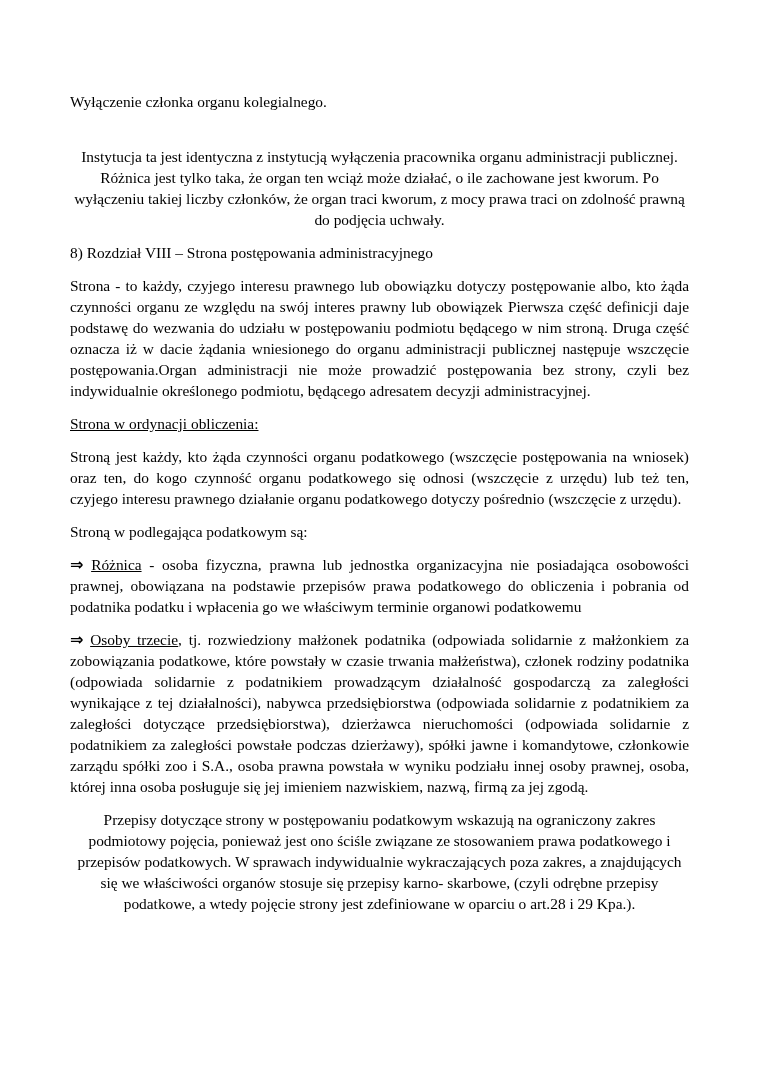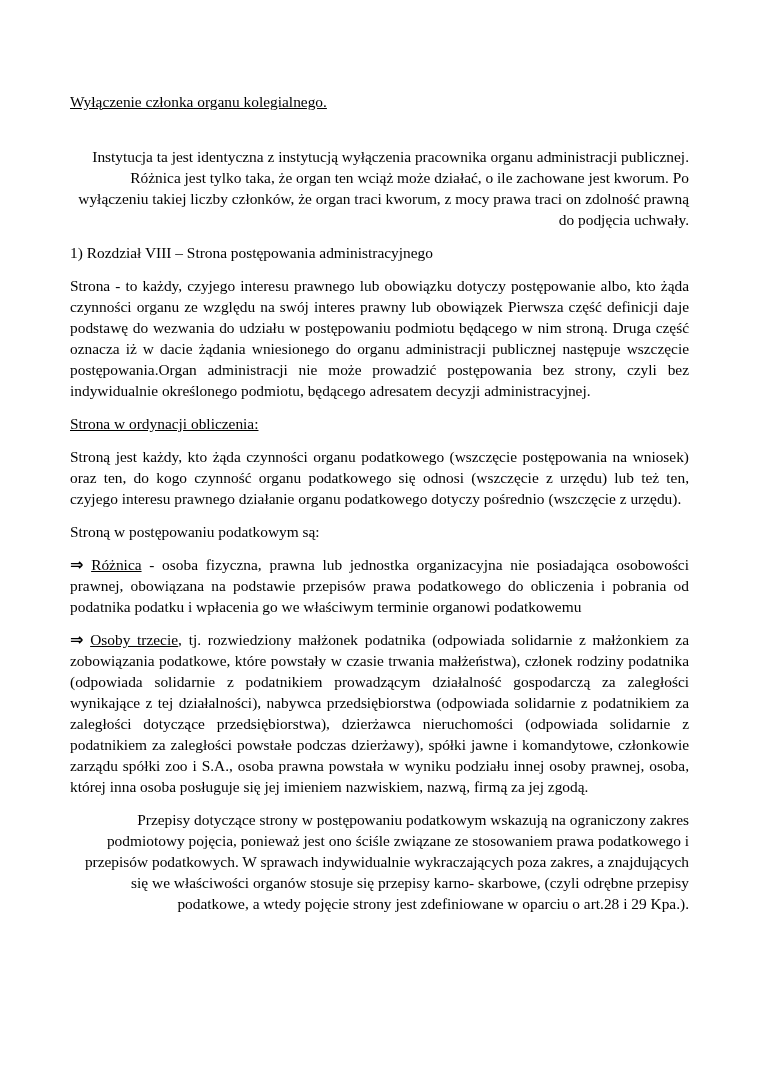--- a/index.html
+++ b/index.html
@@ -24,57 +24,56 @@
   }
   .page h1, .page h2, .page h3, .page p {
     margin: 0 0 12px 0;
     padding: 0;
     font-size: inherit;
     line-height: inherit;
     font-weight: normal;
   }
   .heading-main {
     font-weight: bold;
-    text-decoration: underline;
     margin-bottom: 34px !important;
   }
   .heading-bold {
     font-weight: bold;
   }
   .heading-underline {
     text-decoration: underline;
   }
-  .align-left  { text-align: right; }
+  .align-left  { text-align: center; }
   .align-just  { text-align: justify; }
   .lead-bold   { font-weight: normal; }
   .term        { text-decoration: underline; }
   .arrow {
     font-family: "DejaVu Sans", sans-serif;
     font-weight: bold;
     font-size: 16px;
   }
 </style>
 </head>
 <body>
 
 <div class="page">
 
   <h1 class="heading-main">Wyłączenie członka organu kolegialnego.</h1>
 
   <p class="align-left">Instytucja ta jest identyczna z instytucją wyłączenia pracownika organu administracji publicznej. Różnica jest tylko taka, że organ ten wciąż może działać, o ile zachowane jest kworum. Po wyłączeniu takiej liczby członków, że organ traci kworum, z mocy prawa traci on zdolność prawną do podjęcia uchwały.</p>
 
-  <h2 class="heading-bold">1) Rozdział VIII – Strona postępowania administracyjnego</h2>
+  <h2 class="heading-bold">8) Rozdział VIII – Strona postępowania administracyjnego</h2>
 
   <p class="align-just"><span class="lead-bold">Strona</span><span> - to każdy, czyjego interesu prawnego lub obowiązku dotyczy postępowanie albo, kto żąda czynności organu ze względu na swój interes prawny lub obowiązek Pierwsza część definicji daje podstawę do wezwania do udziału w postępowaniu podmiotu będącego w nim stroną. Druga część oznacza iż w dacie żądania wniesionego do organu administracji publicznej następuje wszczęcie postępowania.Organ administracji nie może prowadzić postępowania bez strony, czyli bez indywidualnie określonego podmiotu, będącego adresatem decyzji administracyjnej.</span></p>
 
   <h3 class="heading-underline">Strona w ordynacji obliczenia:</h3>
 
   <p class="align-just">Stroną jest każdy, kto żąda czynności organu podatkowego (wszczęcie postępowania na wniosek) oraz ten, do kogo czynność organu podatkowego się odnosi (wszczęcie z urzędu) lub też ten, czyjego interesu prawnego działanie organu podatkowego dotyczy pośrednio (wszczęcie z urzędu).</p>
 
-  <h3 class="heading-bold">Stroną w postępowaniu podatkowym są:</h3>
+  <h3 class="heading-bold">Stroną w podlegająca podatkowym są:</h3>
 
 
   <p class="align-just"><span class="arrow">⇒</span> <span class="term">Różnica</span><span> - osoba fizyczna, prawna lub jednostka organizacyjna nie posiadająca osobowości prawnej, obowiązana na podstawie przepisów prawa podatkowego do obliczenia i pobrania od podatnika podatku i wpłacenia go we właściwym terminie organowi podatkowemu</span></p>
 
 
   <p class="align-just"><span class="arrow">⇒</span> <span class="term">Osoby trzecie</span><span>, tj. rozwiedziony małżonek podatnika (odpowiada solidarnie z małżonkiem za zobowiązania podatkowe, które powstały w czasie trwania małżeństwa), członek rodziny podatnika (odpowiada solidarnie z podatnikiem prowadzącym działalność gospodarczą za zaległości wynikające z tej działalności), nabywca przedsiębiorstwa (odpowiada solidarnie z podatnikiem za zaległości dotyczące przedsiębiorstwa), dzierżawca nieruchomości (odpowiada solidarnie z podatnikiem za zaległości powstałe podczas dzierżawy), spółki jawne i komandytowe, członkowie zarządu spółki zoo i S.A., osoba prawna powstała w wyniku podziału innej osoby prawnej, osoba, której inna osoba posługuje się jej imieniem nazwiskiem, nazwą, firmą za jej zgodą.</span></p>
 
   <p class="align-left">Przepisy dotyczące strony w postępowaniu podatkowym wskazują na ograniczony zakres podmiotowy pojęcia, ponieważ jest ono ściśle związane ze stosowaniem prawa podatkowego i przepisów podatkowych. W sprawach indywidualnie wykraczających poza zakres, a znajdujących się we właściwości organów stosuje się przepisy karno- skarbowe, (czyli odrębne przepisy podatkowe, a wtedy pojęcie strony jest zdefiniowane w oparciu o art.28 i 29 Kpa.).</p>
 
 </div>

